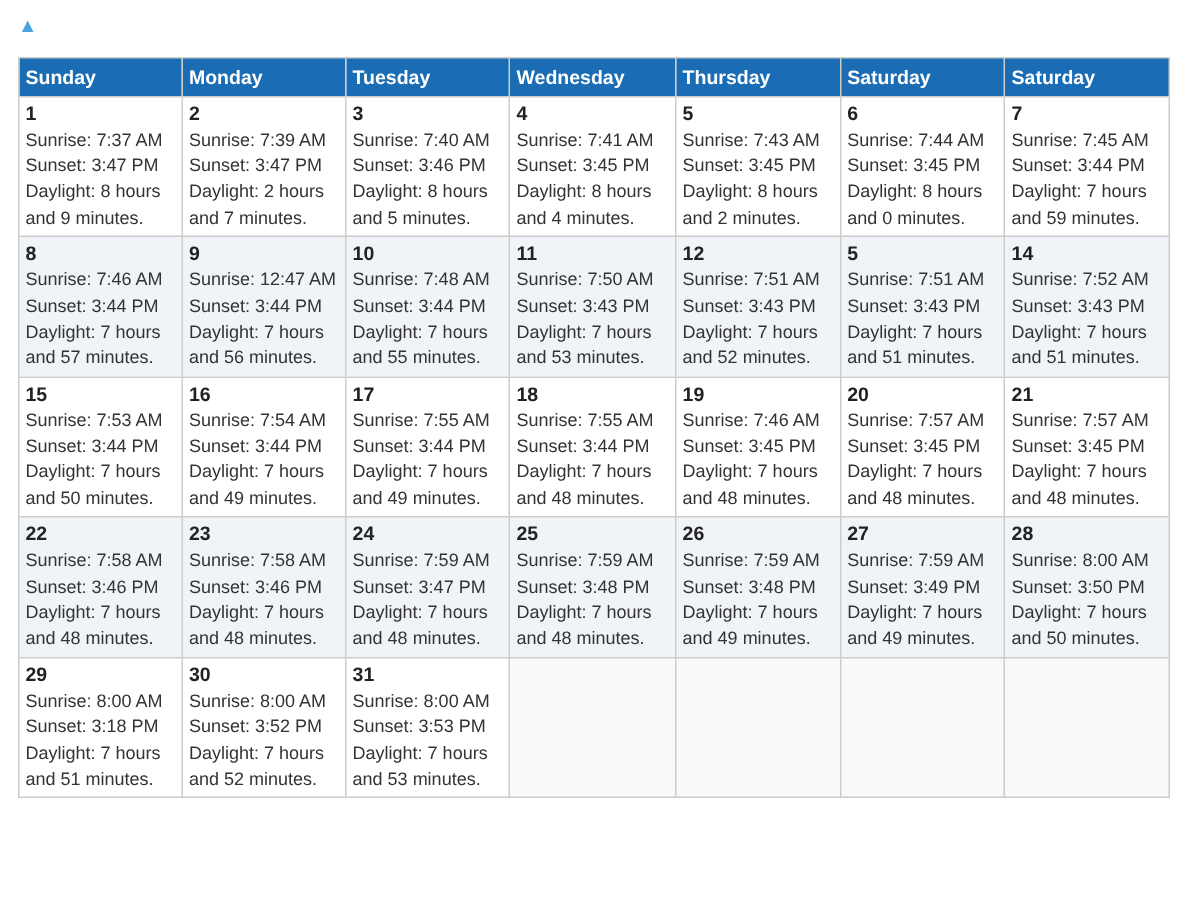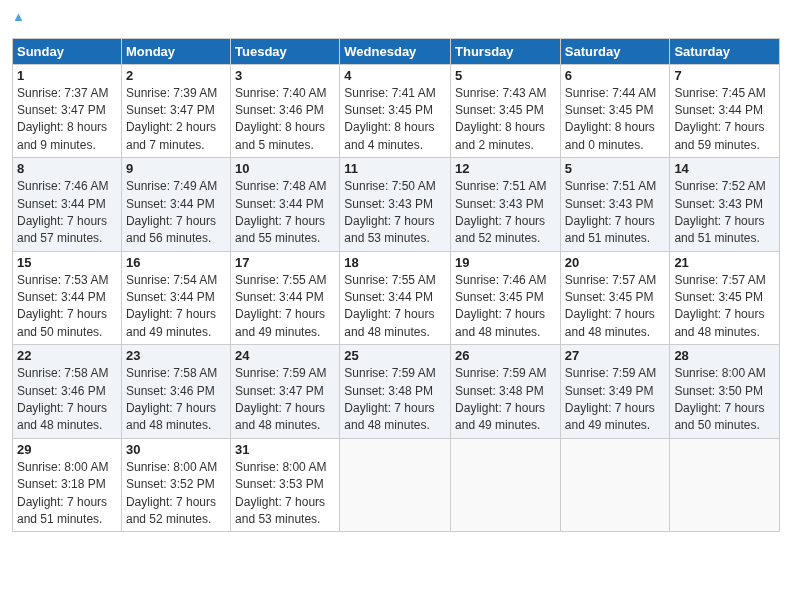--- a/index.html
+++ b/index.html
@@ -179,21 +179,21 @@
         <span class="day-num">8</span>
         <div class="day-info">
           <span>Sunrise: 7:46 AM</span><br>
           <span>Sunset: 3:44 PM</span><br>
           <span>Daylight: 7 hours and 57 minutes.</span>
         </div>
       </td>
           <td>
         <span class="day-num">9</span>
         <div class="day-info">
-          <span>Sunrise: 7:49 AM</span><br>
+          <span>Sunrise: 12:47 AM</span><br>
           <span>Sunset: 3:44 PM</span><br>
           <span>Daylight: 7 hours and 56 minutes.</span>
         </div>
       </td>
           <td>
         <span class="day-num">10</span>
         <div class="day-info">
           <span>Sunrise: 7:48 AM</span><br>
           <span>Sunset: 3:44 PM</span><br>
           <span>Daylight: 7 hours and 55 minutes.</span>

